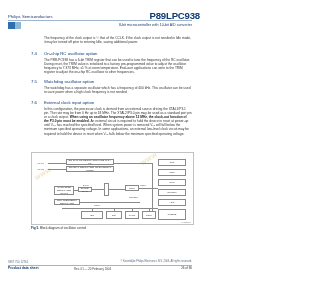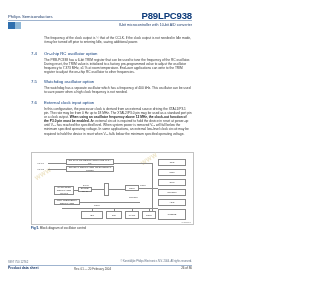--- a/index.html
+++ b/index.html
@@ -14,21 +14,21 @@
   }
   .page{position:relative;width:200px;height:283px;}
 
   
   .header{position:absolute;left:0;top:0;width:200px;height:32px;}
   .hdr-left{
     position:absolute;left:8px;top:13.5px;
     font-size:4.2px;color:#1b3a6b;letter-spacing:.05px;white-space:nowrap;
   }
   .hdr-title{
-    position:absolute;right:8px;top:10px;
+    position:absolute;right:0;top:10px;
     font-size:9.6px;font-weight:bold;color:#0d3b7a;letter-spacing:-.2px;
     white-space:nowrap;
   }
   .hdr-sub{
     position:absolute;right:8px;top:22.5px;
     font-size:3.6px;color:#1b3a6b;white-space:nowrap;letter-spacing:.03px;
   }
   .hdr-rule{
     position:absolute;left:8px;top:20px;width:184px;height:.5px;background:#9fb4cf;
   }

